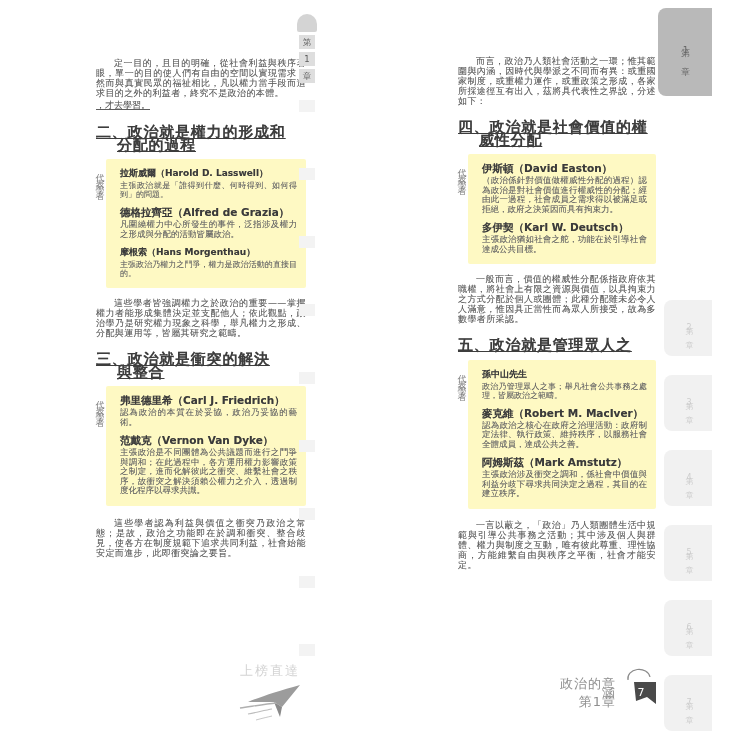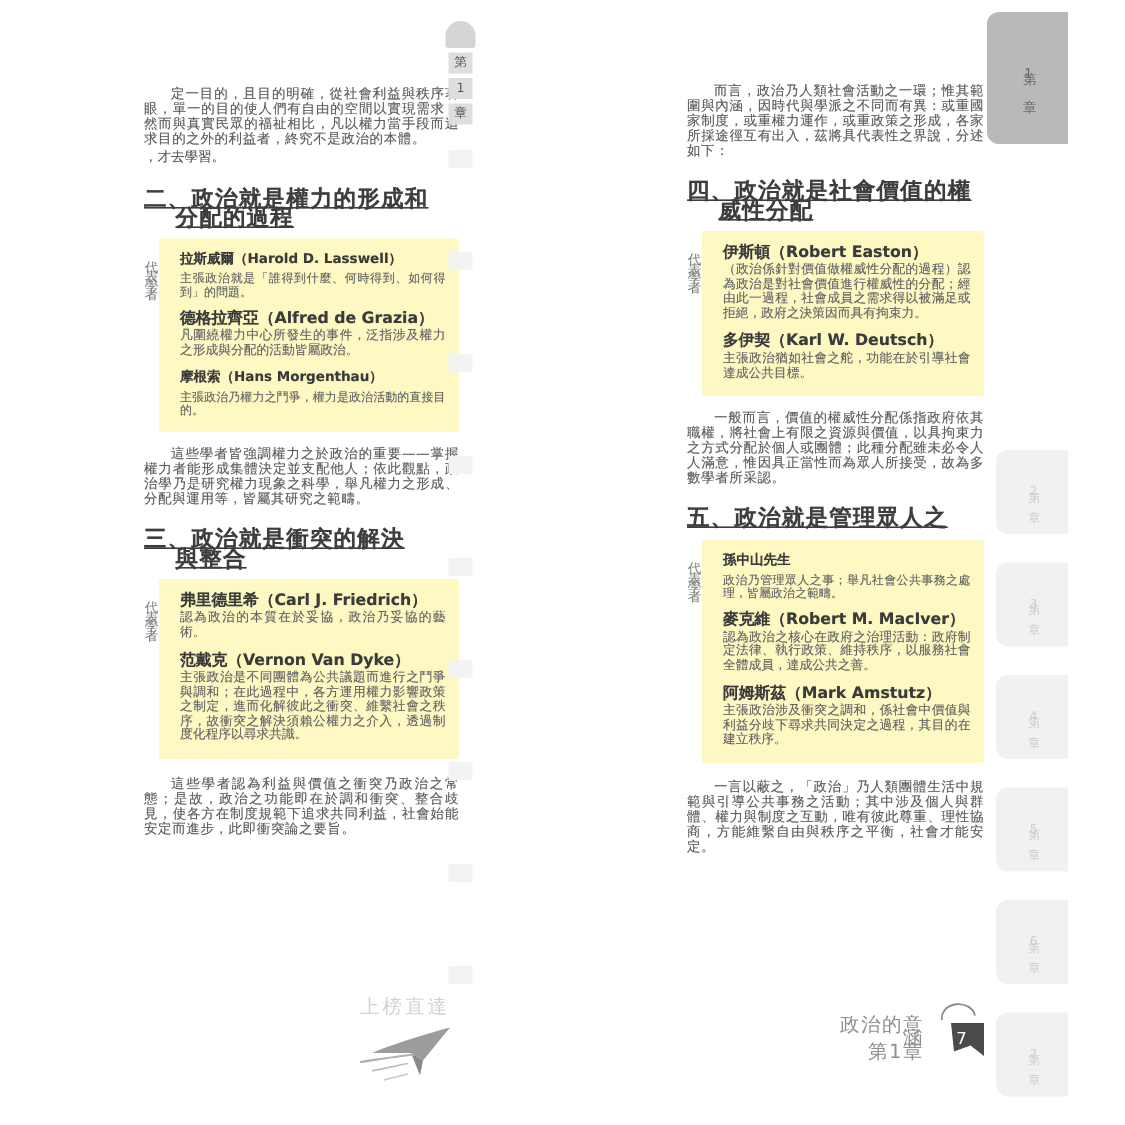--- a/index.html
+++ b/index.html
@@ -12,21 +12,21 @@
   .page{position:absolute;}
   #left-page{left:96px;top:58px;width:210px;}
   #right-page{left:458px;top:56px;width:198px;}
 
   .para{
     font-size:9px;line-height:10px;color:#5d5d5d;text-align:justify;
     text-indent:18px;margin:0;letter-spacing:0.4px;
     text-shadow:0 0 0.5px rgba(120,120,120,.55);
   }
   .tail{font-size:9px;line-height:11px;color:#5d5d5d;margin-top:2px;
-    text-shadow:0 0 0.5px rgba(120,120,120,.55);}
+    text-shadow:0 0 0.5px rgba(120,120,120,.55);text-decoration:underline;}
 
   .heading{margin-top:15px;font-weight:bold;color:#3d3d3d;font-size:15px;
     line-height:12.5px;letter-spacing:0.8px;
     text-shadow:0 0 0.5px rgba(90,90,90,.5);text-decoration:underline;}
   .h-indent{padding-left:21px;}
 
   .defbox{
     position:relative;background:#fef9c3;margin:8px 0 0 10px;
     padding:8px 9px 9px 14px;border-radius:2px;
   }
@@ -138,21 +138,21 @@
     <p class="para">而言，政治乃人類社會活動之一環；惟其範圍與內涵，因時代與學派之不同而有異：或重國家制度，或重權力運作，或重政策之形成，各家所採途徑互有出入，茲將具代表性之界說，分述如下：</p>
 
     <div class="heading">
       <div>四、政治就是社會價值的權</div>
       <div class="h-indent">威性分配</div>
     </div>
 
     <div class="defbox">
       <div class="side-label">代表學者</div>
       <div class="entry">
-        <div class="entry-name">伊斯頓（Robert Easton）</div>
+        <div class="entry-name">伊斯頓（David Easton）</div>
         <div class="entry-desc">（政治係針對價值做權威性分配的過程）認為政治是對社會價值進行權威性的分配；經由此一過程，社會成員之需求得以被滿足或拒絕，政府之決策因而具有拘束力。</div>
       </div>
       <div class="entry">
         <div class="entry-name">多伊契（Karl W. Deutsch）</div>
         <div class="entry-desc">主張政治猶如社會之舵，功能在於引導社會達成公共目標。</div>
       </div>
     </div>
 
     <p class="para" style="margin-top:10px;">一般而言，價值的權威性分配係指政府依其職權，將社會上有限之資源與價值，以具拘束力之方式分配於個人或團體；此種分配雖未必令人人滿意，惟因具正當性而為眾人所接受，故為多數學者所采認。</p>
 

